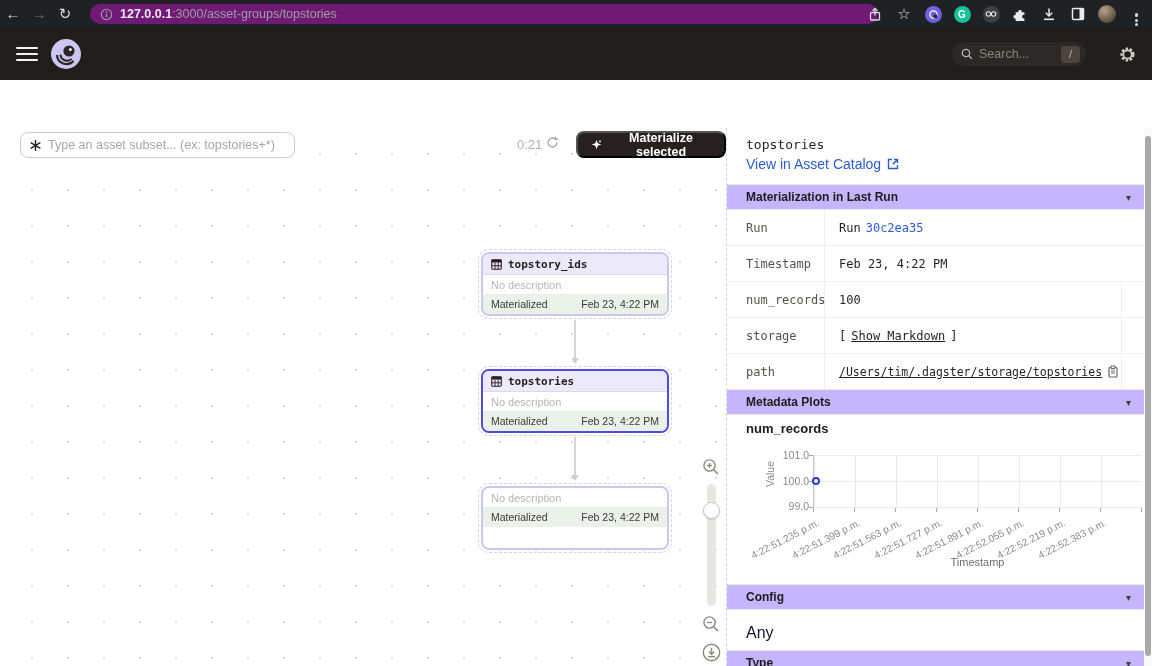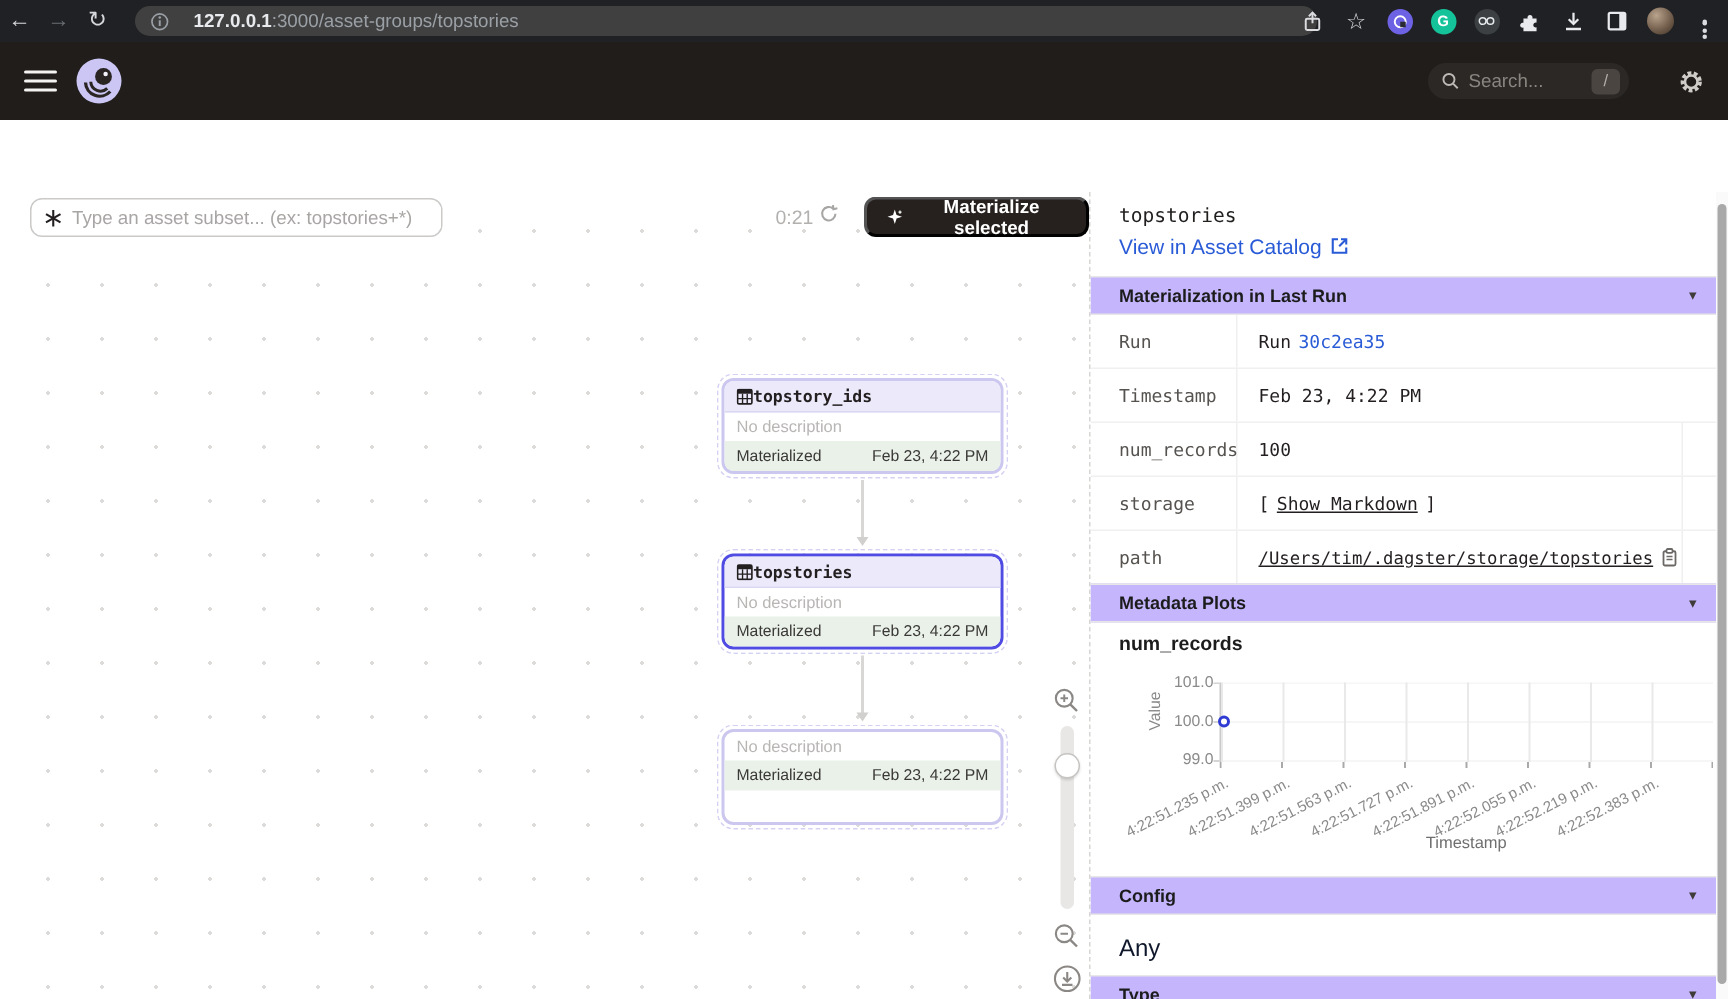--- a/index.html
+++ b/index.html
@@ -8,21 +8,21 @@
     position: relative; width: 1152px; height: 666px;
     background: #fff; overflow: hidden;
     font-family: "Liberation Sans", sans-serif;
   }
   .mono { font-family: "DejaVu Sans Mono", monospace; }
 
   
   .chrome { position:absolute; top:0; left:0; width:1152px; height:28px; background:#202124; display:flex; align-items:center; }
   .chrome .navbtn { width:26px; text-align:center; font-size:15px; color:#D5D7DA; line-height:28px; }
   .chrome .navbtn.dim { color:#6A6E72; }
-  .urlpill { position:absolute; left:90px; top:4px; width:788px; height:20px; border-radius:10px; background:#404040; display:flex; align-items:center; padding:10px 10px; gap:16px; }
+  .urlpill { position:absolute; left:90px; top:4px; width:788px; height:20px; border-radius:10px; background:#701a75; display:flex; align-items:center; padding:10px 10px; gap:7px; }
   .urltext { font-size:12.5px; color:#9AA0A6; white-space:nowrap; }
   .urltext b { color:#E8EAED; font-weight:700; }
   .chrome-right { position:absolute; right:4px; top:0; height:28px; display:flex; align-items:center; gap:5px; }
   .cicon { width:24px; height:24px; display:flex; align-items:center; justify-content:center; }
   .extbadge { width:17px; height:17px; border-radius:50%; display:flex; align-items:center; justify-content:center; }
   .avatar { width:18px; height:18px; border-radius:50%; background:radial-gradient(circle at 35% 30%, #B9A38E, #6E5A48 60%, #3E3228); }
   .dots span { display:block; width:3px; height:3px; border-radius:50%; background:#DADCE0; margin:1.5px auto; }
 
   
   .appbar { position:absolute; top:28px; left:0; width:1152px; height:52px; background:#201D1B; display:flex; align-items:center; }
@@ -48,21 +48,21 @@
     background-size:36px 36px; background-position:14px 8px; }
   .filterbox { position:absolute; left:20px; top:4px; width:275px; height:26px; border:1px solid #CBCAC8; border-radius:8px; background:#fff; display:flex; align-items:center; padding-left:8px; gap:6px; }
   .filterbox input { flex:1; min-width:0; border:none; outline:none; font-size:12.5px; color:#333; font-family:"Liberation Sans",sans-serif; }
   .filterbox input::placeholder { color:#A8A6A4; }
   .timer { position:absolute; left:517px; top:9px; font-size:13px; color:#B3B1AF; }
   .miniref { position:absolute; left:546px; top:8px; }
   .matbtn { position:absolute; left:576px; top:3px; height:27px; background:#26211F; color:#fff; border-radius:8px; display:flex; align-items:center; gap:9px; padding:0 13px; font-size:12.5px; font-weight:600; }
 
   .node { position:absolute; left:481px; width:188px; height:64px; border-radius:8px; background:#fff; border:2px solid #CBC7EF; outline:1px dashed #D5D1F3; outline-offset:2px; overflow:hidden; }
   .node.selected { border-color:#4F4BE3; }
-  .node-head { height:21px; background:#ECEAFA; border-bottom:1px solid #DAD7F2; display:flex; align-items:center; gap:0; padding:0 8px; }
+  .node-head { height:21px; background:#ECEAFA; border-bottom:1px solid #DAD7F2; display:flex; align-items:center; gap:6px; padding:0 8px; }
   .node-name { font-size:11px; font-weight:700; color:#231F20; }
   .node-body { height:19px; display:flex; align-items:center; padding:0 8px; font-size:11px; color:#B8B6B4; }
   .node-foot { height:20px; background:#E9F1E9; display:flex; align-items:center; justify-content:space-between; padding:0 8px; font-size:10.5px; color:#3B3937; }
   .edge { position:absolute; left:574px; width:2px; background:#D9D7D5; }
   .edge::after { content:''; position:absolute; bottom:-2px; left:-3px; border-left:4px solid transparent; border-right:4px solid transparent; border-top:6px solid #D2D0CE; }
 
   .zoomctl { position:absolute; left:702px; width:22px; }
   .slider-track { position:absolute; left:707px; top:356px; width:9px; height:122px; background:#E8E7E5; border-radius:5px; }
   .slider-handle { position:absolute; left:703px; top:374px; width:17px; height:17px; border-radius:50%; background:#fff; border:1px solid #C6C4C2; box-shadow:0 1px 2px rgba(0,0,0,.15); }
 

